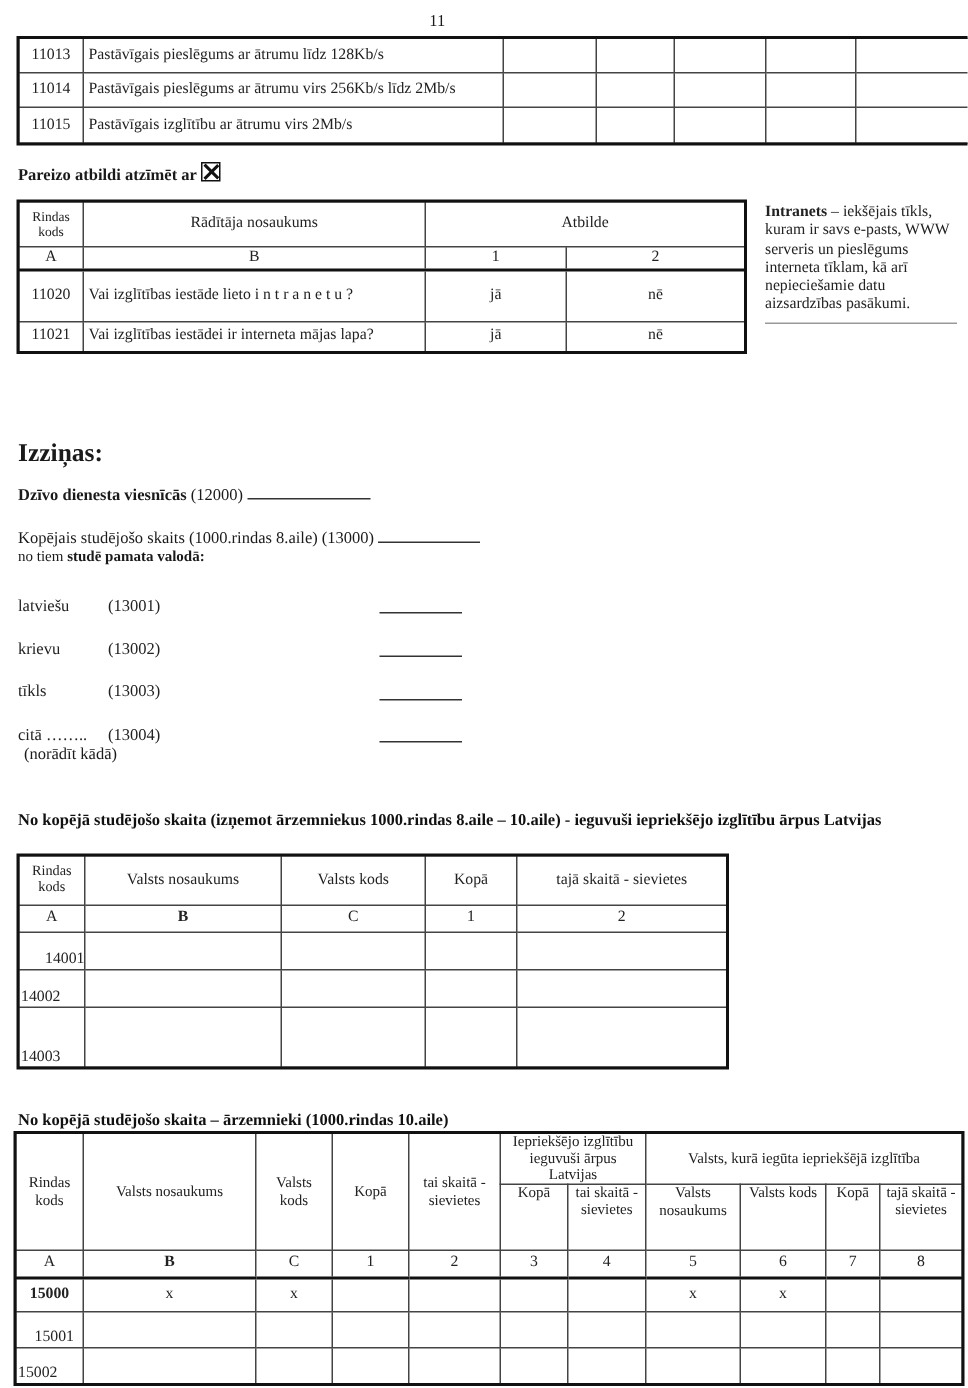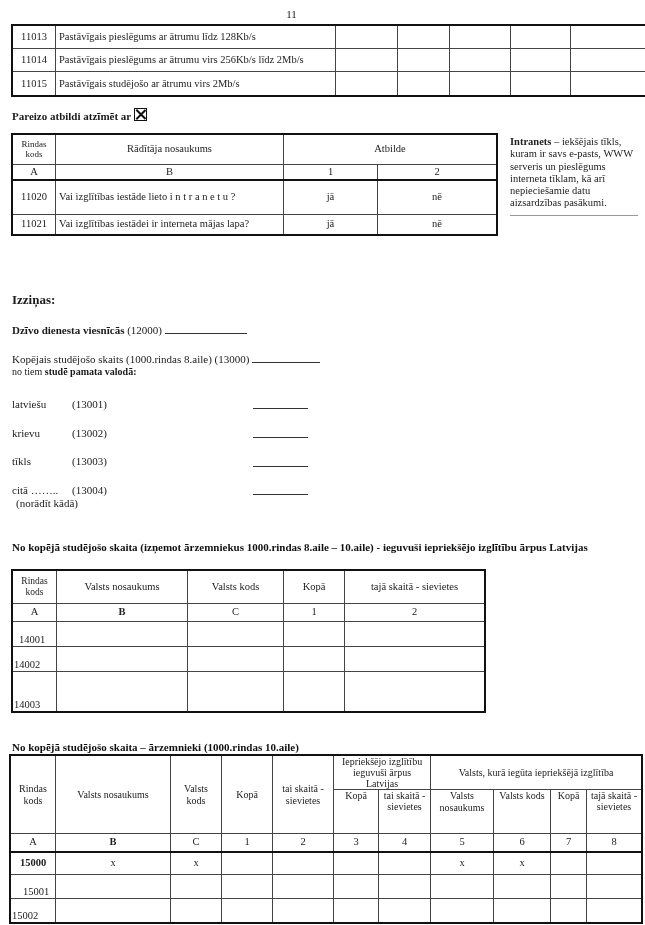--- a/index.html
+++ b/index.html
@@ -51,21 +51,21 @@
     <td class="c">11014</td>
     <td>Pastāvīgais pieslēgums ar ātrumu virs 256Kb/s līdz 2Mb/s</td>
     <td></td>
         <td></td>
     <td></td>
         <td></td>
     <td></td>
   </tr>
   <tr style="height:24px">
     <td class="c">11015</td>
-    <td>Pastāvīgais studējošo ar ātrumu virs 2Mb/s</td>
+    <td>Pastāvīgais izglītību ar ātrumu virs 2Mb/s</td>
     <td></td>
         <td></td>
     <td></td>
         <td></td>
     <td></td>
   </tr>
 </tbody>
   </table>
 
 <div class="abs b" style="left:12px; top:108px; font-size:11px;">
@@ -103,21 +103,21 @@
     <td class="c">jā</td>
     <td class="c">nē</td>
   </tr>
 </tbody>
   </table>
 
 <div class="abs" style="left:510px; top:136px; width:128px; font-size:10.5px; line-height:12.3px; color:#222; border-bottom:1px solid #999; padding-bottom:5px;">
   <span class="b">Intranets</span><span> – iekšējais tīkls, kuram ir savs e-pasts, WWW serveris un pieslēgums interneta tīklam, kā arī nepieciešamie datu aizsardzības pasākumi.</span>
 </div>
 
-<div class="abs b" style="left:12px; top:292px; font-size:13px;">Izziņas:</div>
+<div class="abs b" style="left:12px; top:292px; font-size:17px;">Izziņas:</div>
 
 <div class="abs" style="left:12px; top:324px; font-size:11px; white-space:nowrap;">
   <span class="b">Dzīvo dienesta viesnīcās</span><span> (12000)</span>
   <span class="blank" style="width:82px;"></span>
 </div>
 
 <div class="abs" style="left:12px; top:353px; font-size:11px; white-space:nowrap;">
   <span>Kopējais studējošo skaits (1000.rindas 8.aile) (13000)</span>
   <span class="blank" style="width:68px;"></span>
 </div>
@@ -169,21 +169,21 @@
     <td class="c">tajā skaitā - sievietes</td>
   </tr>
   <tr style="height:16px">
     <td class="c">A</td>
     <td class="c b">B</td>
     <td class="c">C</td>
     <td class="c">1</td>
     <td class="c">2</td>
   </tr>
   <tr style="height:23px">
-    <td style="vertical-align:bottom; padding-left:6px;">14001</td>
+    <td style="vertical-align:bottom; padding-left:17px;">14001</td>
     <td></td>
     <td></td>
     <td></td>
     <td></td>
   </tr>
   <tr style="height:23px">
     <td style="vertical-align:bottom; padding-left:1px;">14002</td>
     <td></td>
     <td></td>
     <td></td>

